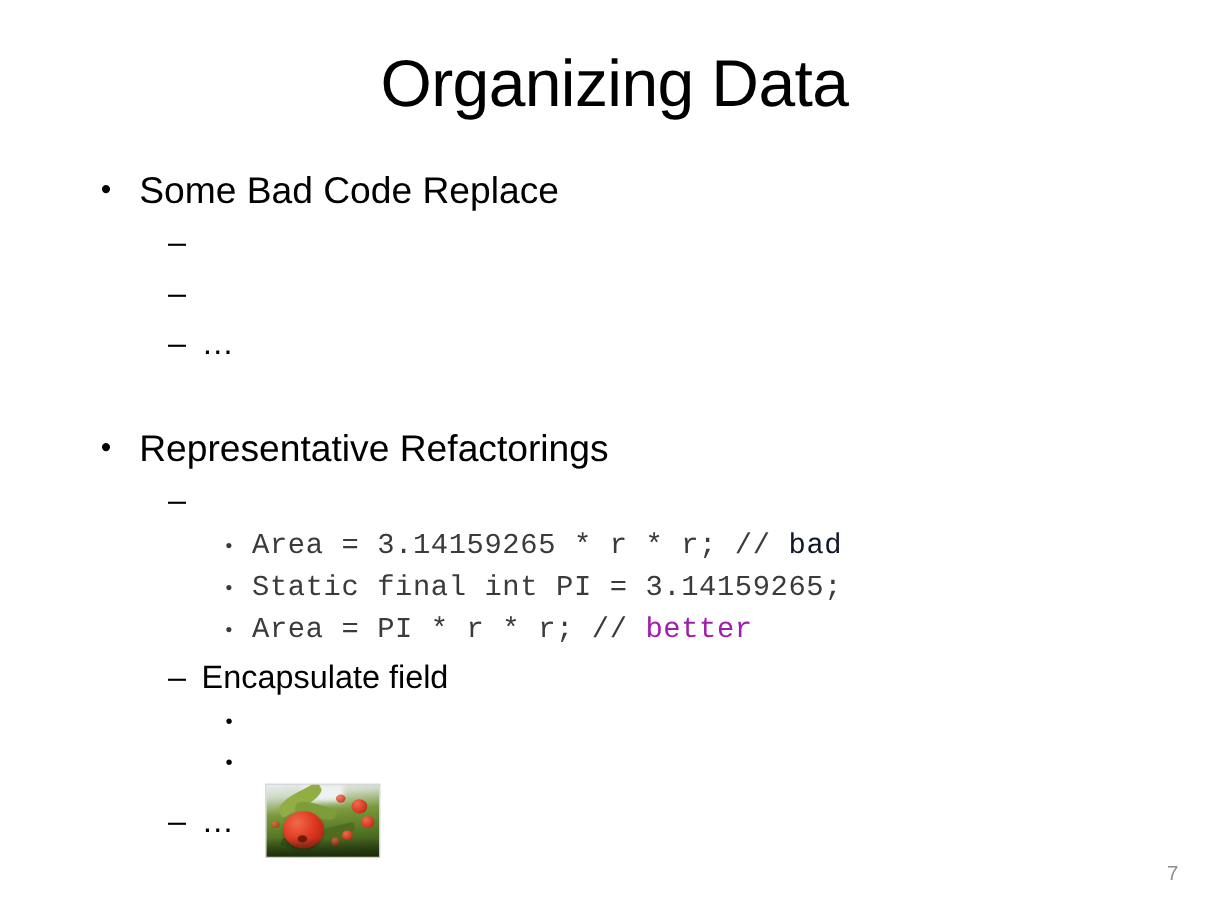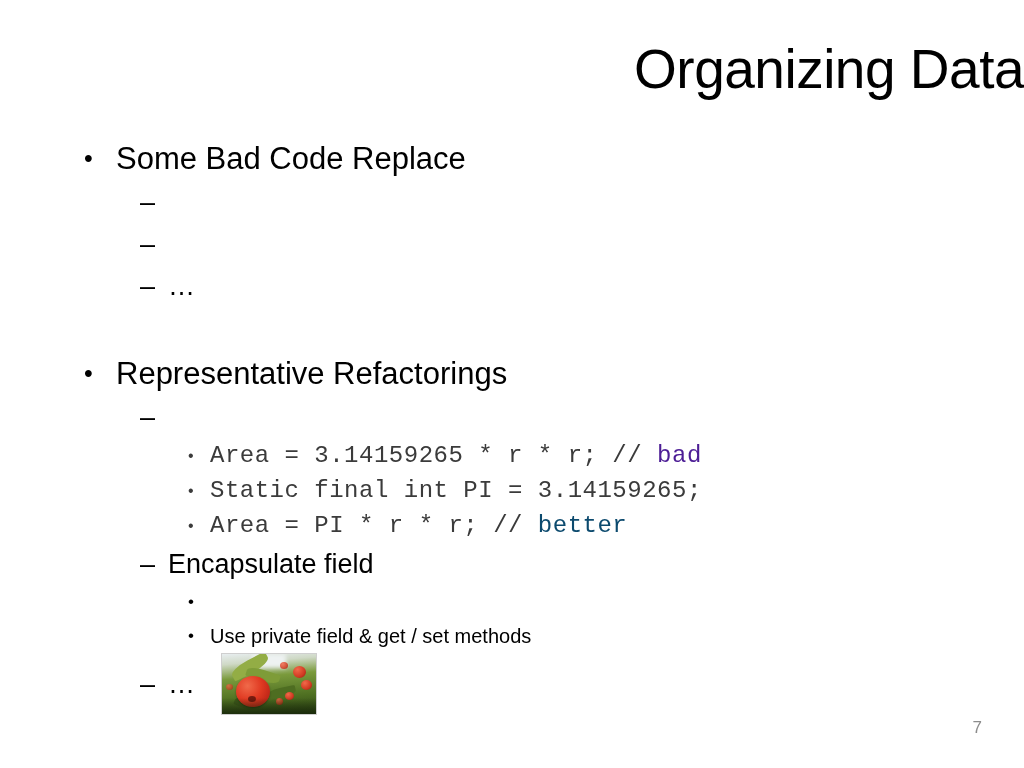--- a/index.html
+++ b/index.html
@@ -23,21 +23,21 @@
     inset: 0;
     background: #ffffff;
   }
 
   
   .slide-title {
     position: absolute;
     top: 38px;
     left: 0;
     width: 1024px;
-    text-align: right;
+    text-align: center;
     font-size: 55px;
     line-height: 62px;
     font-weight: normal;
     letter-spacing: -0.5px;
     color: #000000;
     white-space: nowrap;
   }
 
   
   .body-area {
@@ -109,22 +109,22 @@
   .lvl3.code .marker {
     font-size: 16px;
     width: 22px;
     color: #3b3b3b;
   }
 
   .spacer-gap {
     height: 44px;
   }
 
-  .bad   { color: #4c1d95; }
-  .better{ color: #0c4a6e; }
+  .bad   { color: #0f172a; }
+  .better{ color: #a21caf; }
 
   
   .row-with-image {
     display: flex;
     align-items: center;
     margin-left: 56px;
     font-size: 27px;
     line-height: 42px;
   }
   .row-with-image .marker { width: 28px; }
@@ -252,21 +252,20 @@
       <span class="marker">–</span>
       <span class="content">Encapsulate field</span>
     </div>
 
     <div class="line lvl3">
       <span class="marker">•</span>
     </div>
 
     <div class="line lvl3">
       <span class="marker">•</span>
-      <span class="content">Use private field &amp; get / set methods</span>
     </div>
 
     <div class="row-with-image">
       <span class="marker">–</span>
       <span class="content">…</span>
 
       <div class="apple-photo">
         <div class="sky"></div>
         <div class="leaf l1"></div>
         <div class="leaf l2"></div>

